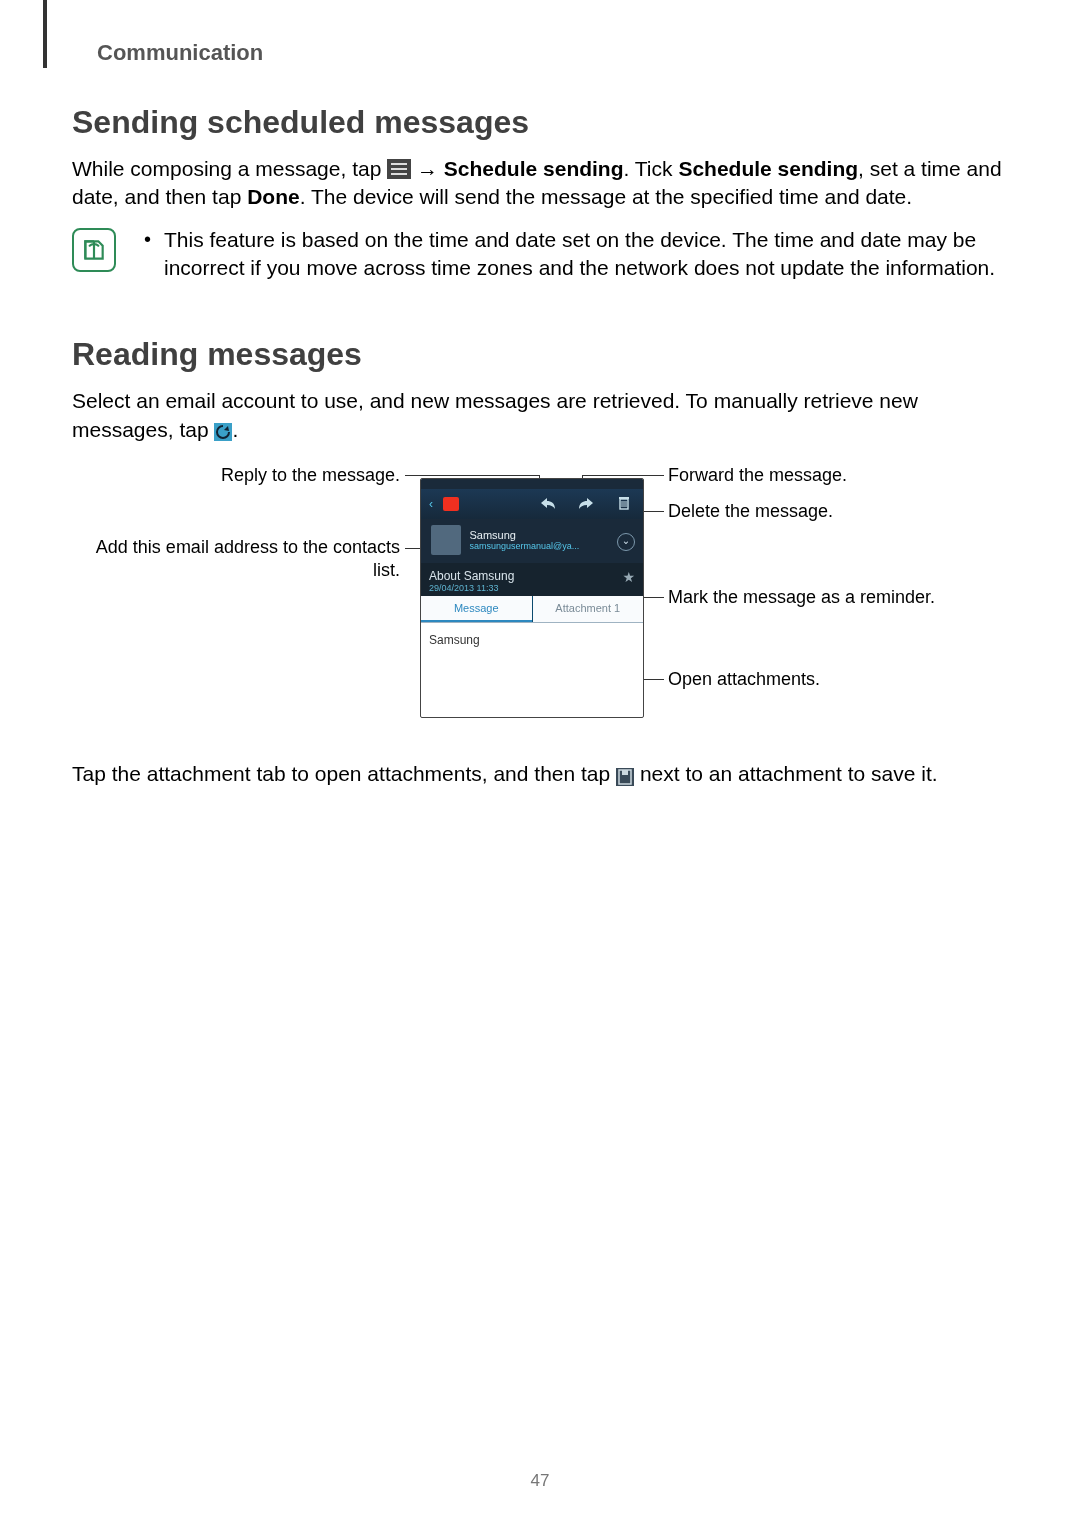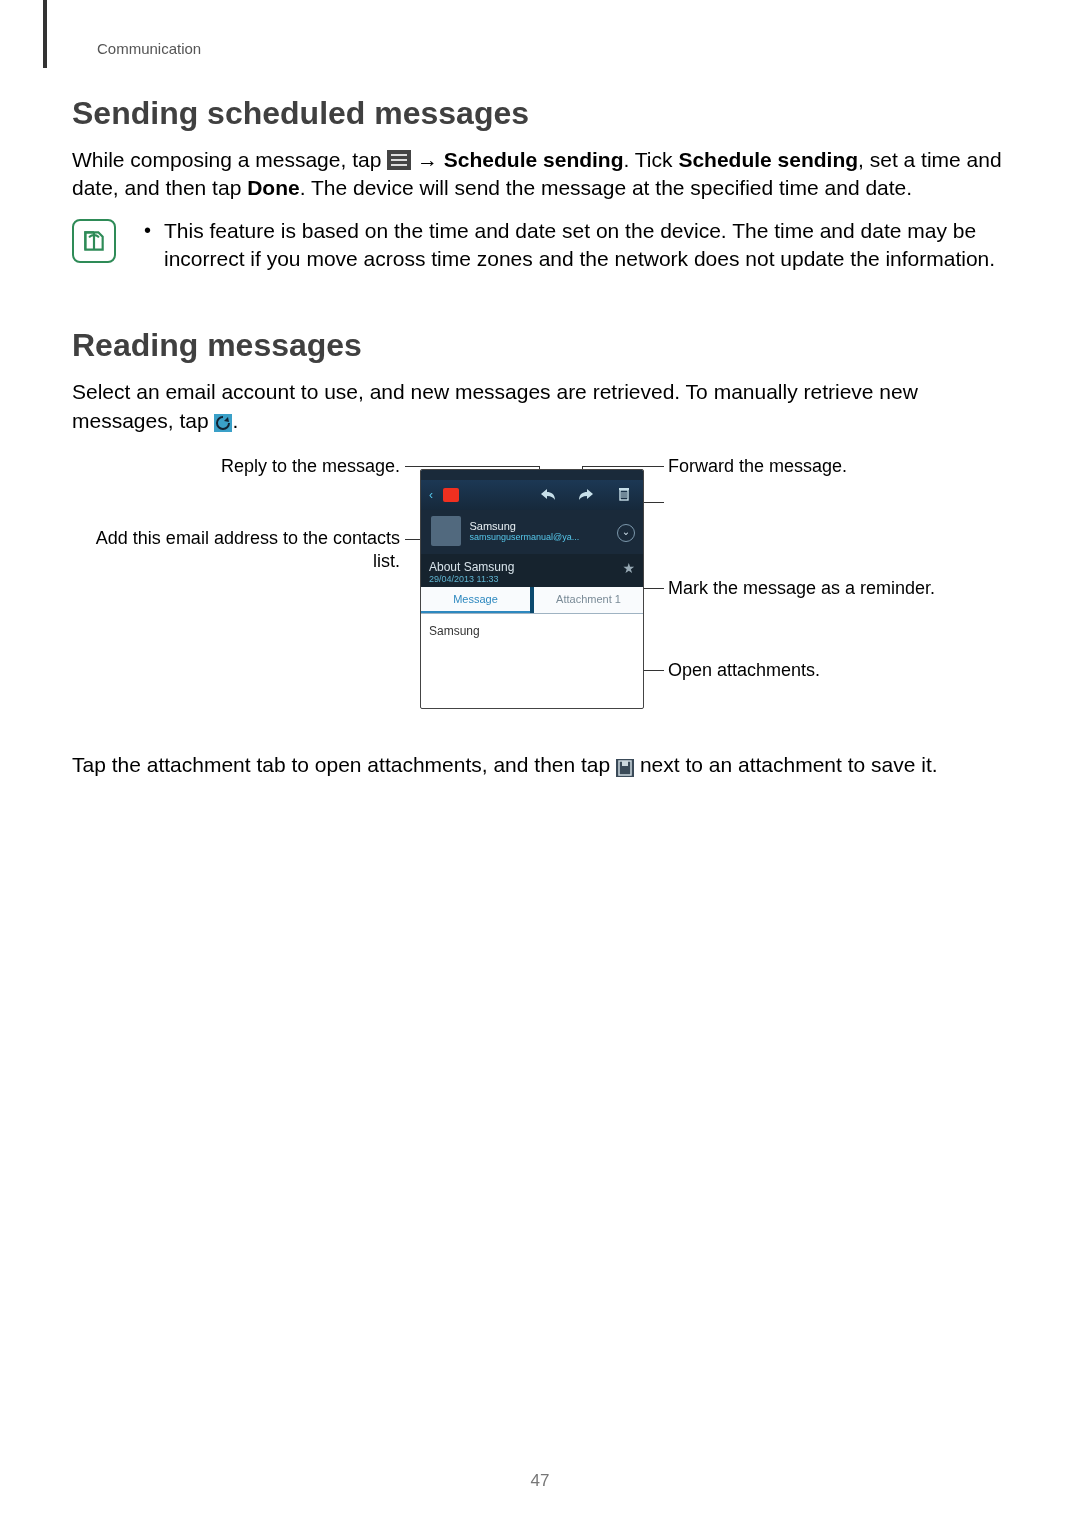--- a/index.html
+++ b/index.html
@@ -18,24 +18,24 @@
   }
   .header-rule {
     position: absolute;
     top: 0;
     left: 43px;
     width: 4px;
     height: 68px;
     background: #333;
   }
   .section-header {
-    font-size: 15px;
+    font-size: 22px;
     color: #555;
     margin: 0 0 38px 25px;
-    font-weight: 400;
+    font-weight: 700;
   }
   h2.heading {
     color: #404040;
     font-size: 32px;
     font-weight: bold;
     margin: 26px 0 14px 0;
   }
   p.body-text {
     font-size: 21px;
     line-height: 1.35;
@@ -178,21 +178,21 @@
     border-bottom: 1px solid #9fb3c2;
   }
   .tab {
     flex: 1;
     text-align: center;
     font-size: 11px;
     line-height: 25px;
     color: #2d88bf;
   }
   .tab.active { border-bottom: 2px solid #2d88bf; }
-  .tab + .tab { border-left: 4px solid #0c4a6e; color: #7a8b97; }
+  .tab + .tab { border-left: 1px solid #0c4a6e; color: #7a8b97; }
   .body-area {
     padding: 10px 8px;
     font-size: 12px;
     color: #333;
   }
 
   .callout {
     position: absolute;
     font-size: 18px;
     color: #000;
@@ -262,20 +262,21 @@
     <div class="line" style="left:333px; top:11px; width:135px;"></div>
     <div class="line" style="left:467px; top:11px; width:1px; height:30px;"></div>
 
     <div class="callout left" style="left:0; top:72px; width:328px">Add this email address to the contacts list.</div>
     <div class="line" style="left:333px; top:84px; width:40px;"></div>
 
     <div class="callout right" style="left:596px; top:0; width:340px">Forward the message.</div>
     <div class="line" style="left:510px; top:11px; width:82px;"></div>
     <div class="line" style="left:510px; top:11px; width:1px; height:30px;"></div>
 
+    <div class="callout right" style="left:596px; top:36px; width:340px">Delete the message.</div>
     <div class="line" style="left:562px; top:47px; width:30px;"></div>
 
     <div class="callout right" style="left:596px; top:122px; width:340px">Mark the message as a reminder.</div>
     <div class="line" style="left:564px; top:133px; width:28px;"></div>
 
     <div class="callout right" style="left:596px; top:204px; width:340px">Open attachments.</div>
     <div class="line" style="left:520px; top:215px; width:72px;"></div>
     <div class="line" style="left:520px; top:180px; width:1px; height:35px;"></div>
 
     <div class="phone">

